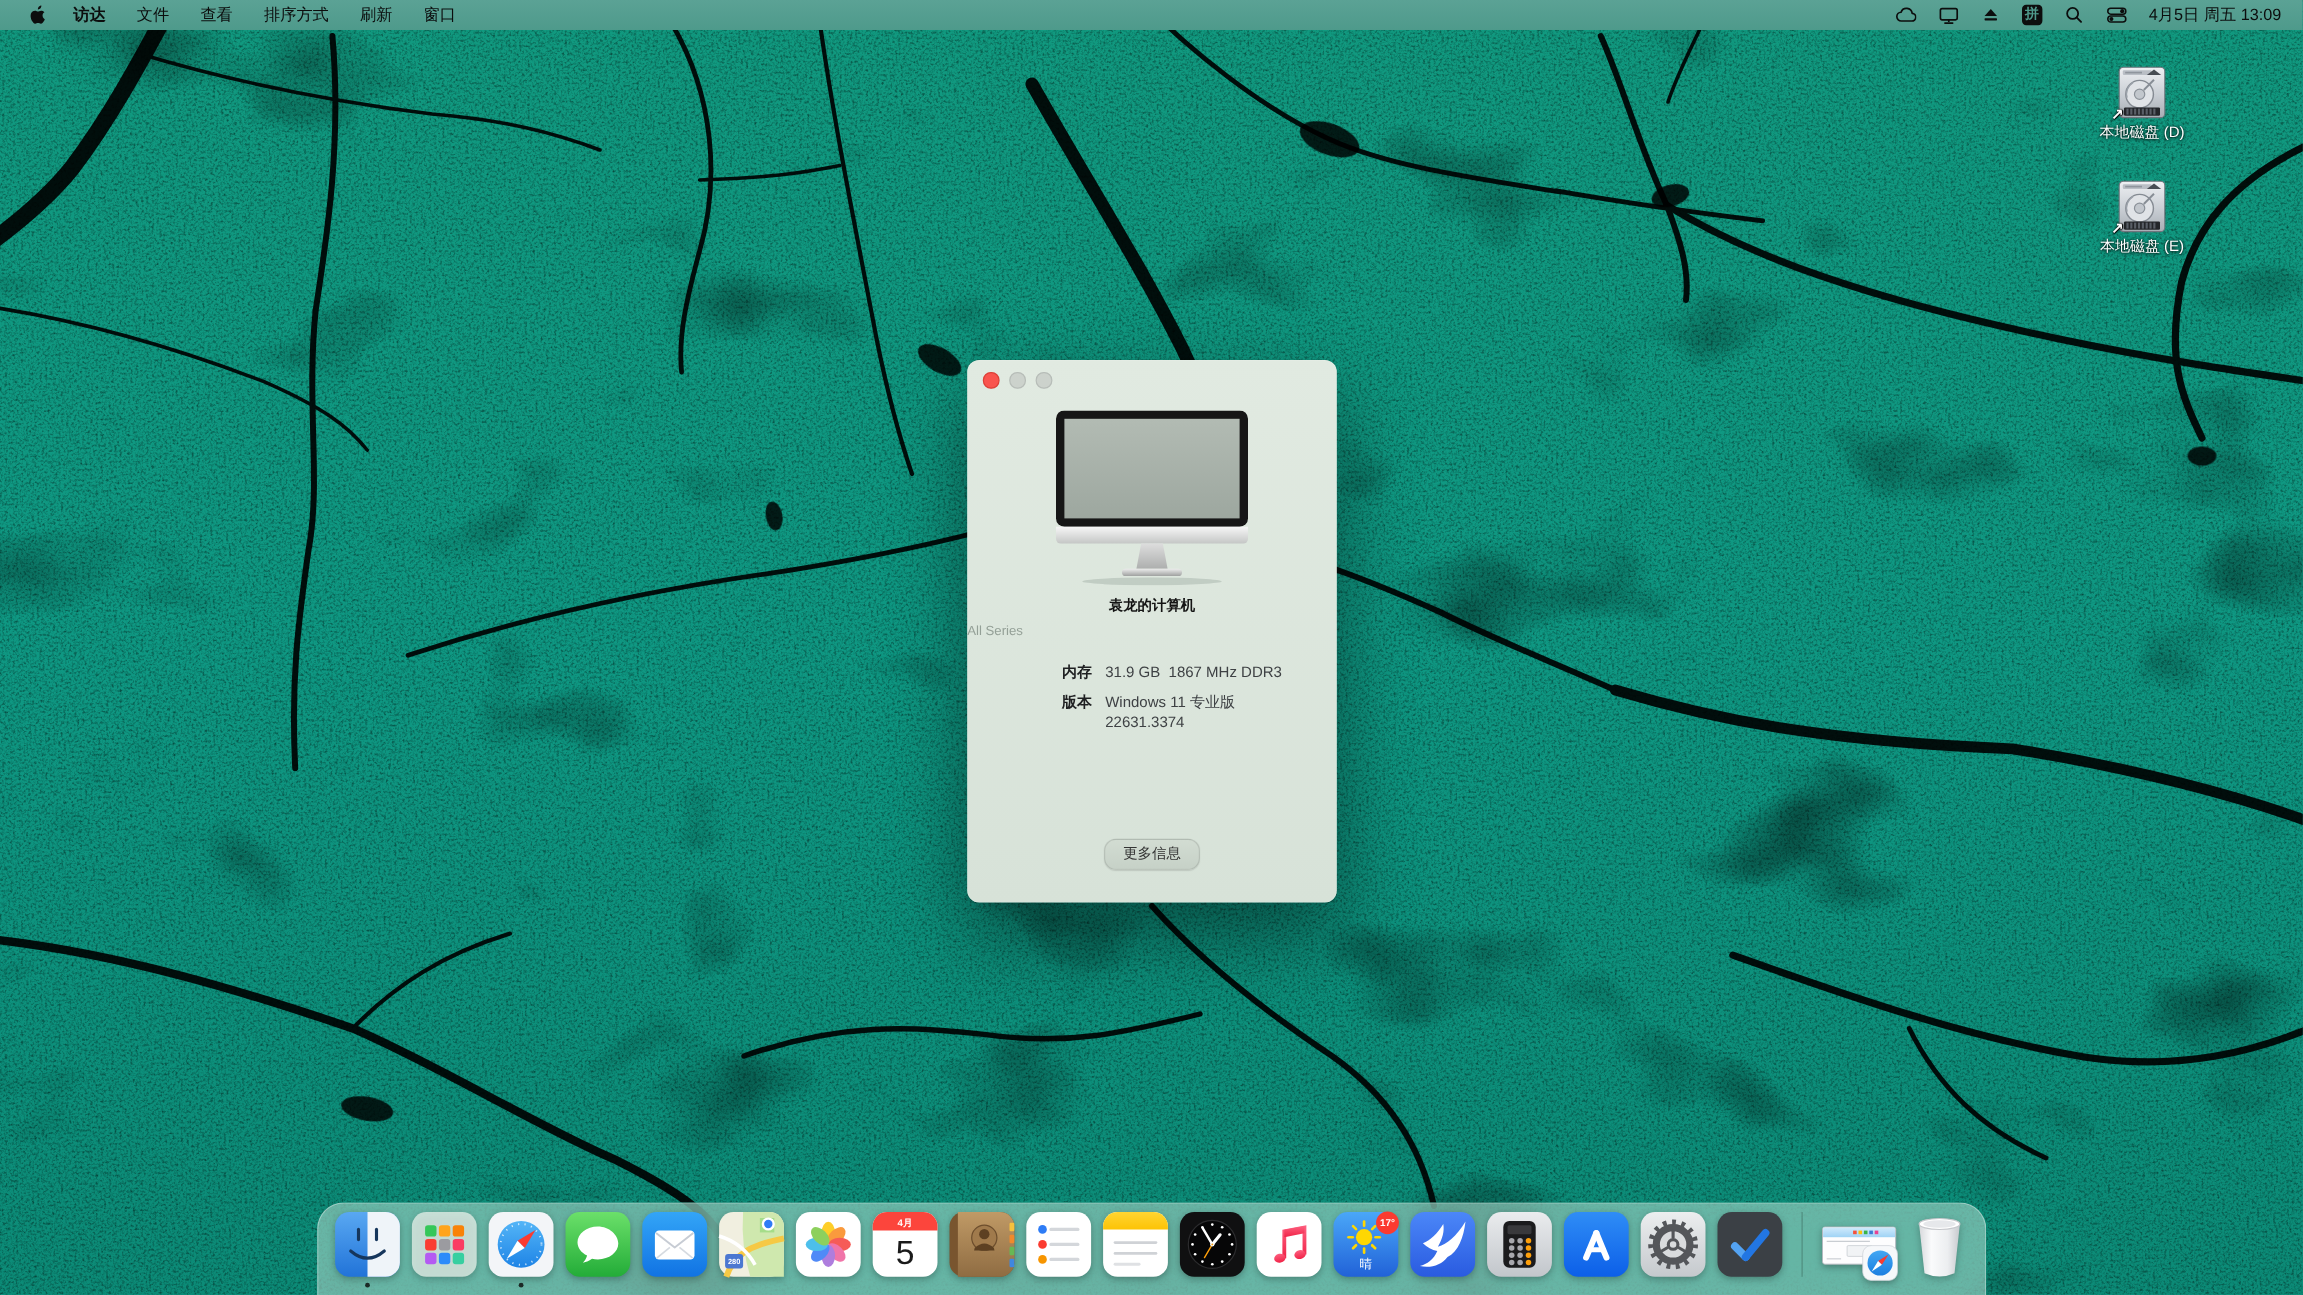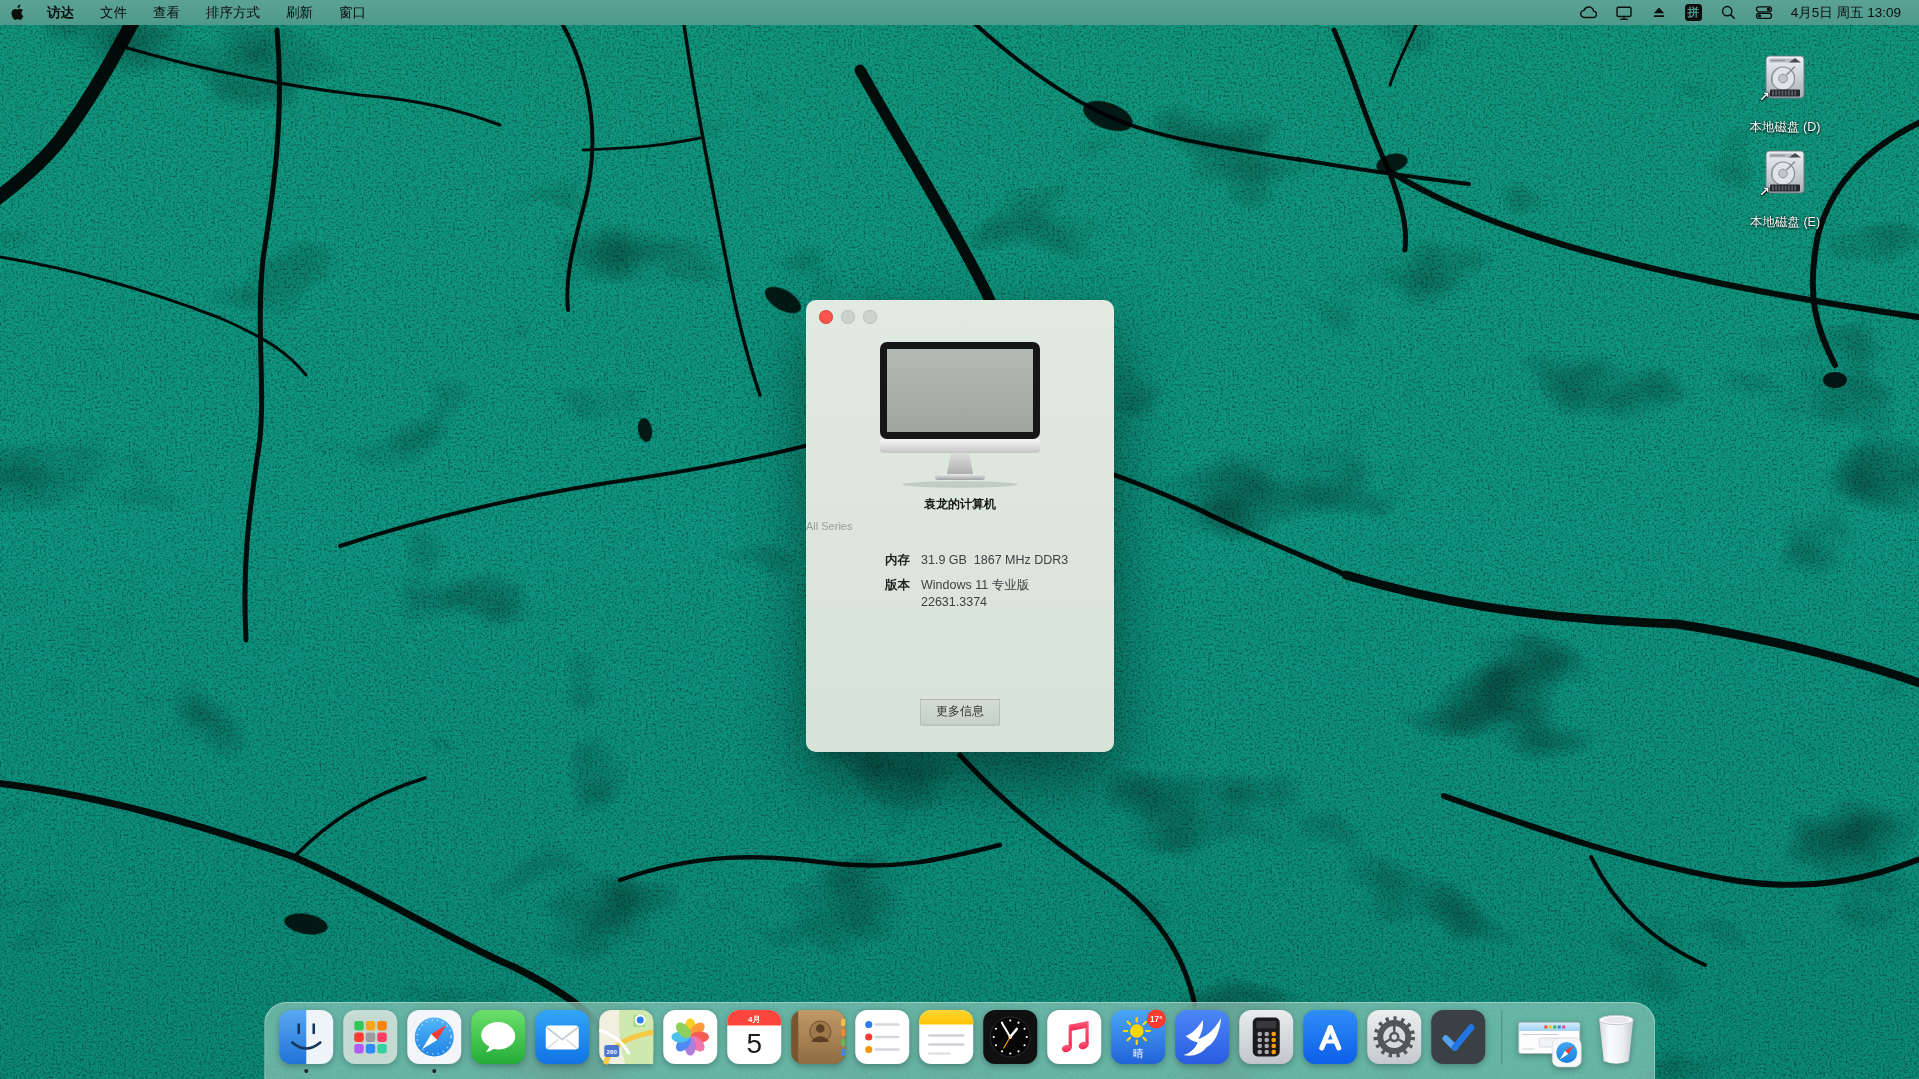--- a/index.html
+++ b/index.html
@@ -11,35 +11,35 @@
   }
   svg{display:block}
   
   #wallpaper{position:absolute;inset:0;z-index:0;}
   
   .menubar{
     position:absolute;top:0;left:0;right:0;height:25px;z-index:40;
     background:linear-gradient(180deg,#5ba295,#4e9a8b);
     display:flex;align-items:center;color:#0c0d0d;font-size:13.5px;
   }
-  .menubar .left{display:flex;align-items:center;gap:0;padding-left:2px;}
+  .menubar .left{display:flex;align-items:center;gap:0;padding-left:16px;}
   .menu-item{padding:0 13px;line-height:25px;cursor:default;}
   .menu-item.app{font-weight:700;}
   .apple{padding:0 10px 0 8px;display:flex;align-items:center;}
   .menubar .right{margin-left:auto;display:flex;align-items:center;gap:0;padding-right:14px;}
   .status-item{padding:0 9px;display:flex;align-items:center;height:25px;}
   .ime-box{width:17px;height:17px;background:#0d0d0d;border-radius:3.5px;display:flex;align-items:center;justify-content:center;}
   .ime-box span{color:#4f9a8c;font-size:11.5px;font-weight:700;line-height:1;}
   .mclock{padding:0 4px 0 9px;font-size:13.5px;white-space:nowrap;}
   
   .desk-icon{position:absolute;left:1730px;width:110px;text-align:center;z-index:5;cursor:default;}
   .desk-icon .art{position:relative;width:44px;height:46px;margin:0 auto;}
   .desk-icon .shortcut{position:absolute;left:-4px;bottom:-3px;color:#fff;font-size:13px;font-weight:700;
     text-shadow:0 0 2px #000,0 1px 1px #000,1px 0 1px #000;}
-  .desk-icon .lbl{margin-top:18px;font-size:12.5px;color:#fff;
+  .desk-icon .lbl{margin-top:1px;font-size:12.5px;color:#fff;
     text-shadow:0 1px 3px rgba(0,0,0,.9),0 0 2px rgba(0,0,0,.7);}
   
   .about{
     position:absolute;left:806px;top:300px;width:308px;height:452px;z-index:30;
     background:linear-gradient(180deg,#e1eae1,#d7e2d8);
     border-radius:10px;
     box-shadow:0 28px 65px rgba(0,0,0,.45),0 0 0 .5px rgba(255,255,255,.25) inset,0 0 1px rgba(0,0,0,.35);
   }
   .traffic{position:absolute;top:10px;left:13px;display:flex;gap:8.5px;}
   .tl{width:11.5px;height:11.5px;border-radius:50%;}
@@ -51,21 +51,21 @@
   .about-sub{position:absolute;top:220px;left:0;width:100%;text-align:left;
     font-size:11px;color:#94a097;}
   .specs{position:absolute;top:252px;left:22px;width:264px;display:flex;flex-direction:column;gap:8px;}
   .spec-row{display:flex;gap:11px;}
   .spec-label{flex:0 0 82px;text-align:right;font-size:12.5px;font-weight:700;color:#1f2022;line-height:17px;}
   .spec-value{flex:1;font-size:12.5px;color:#3e4144;line-height:17px;white-space:pre-wrap;}
   .more-wrap{position:absolute;top:399px;left:0;width:100%;text-align:center;}
   .more-btn{
     display:inline-block;padding:3px 15px 4px;font-size:12px;color:#333;
     background:linear-gradient(180deg,#d2dcd2,#c6d1c7);
-    border:.5px solid rgba(0,0,0,.10);border-radius:0;
+    border:.5px solid rgba(0,0,0,.10);border-radius:10px;
     box-shadow:0 .5px 1px rgba(0,0,0,.12);cursor:default;
     font-family:"Liberation Sans","DejaVu Sans",sans-serif;
   }
   
   .dock{
     position:absolute;left:50%;transform:translateX(-50%);top:1002px;height:77px;z-index:40;
     display:flex;align-items:flex-start;gap:10px;padding:7px 14px 0;
     background:rgba(202,227,218,.50);
     backdrop-filter:blur(22px) saturate(1.3);
     border:.5px solid rgba(255,255,255,.35);border-bottom:none;

